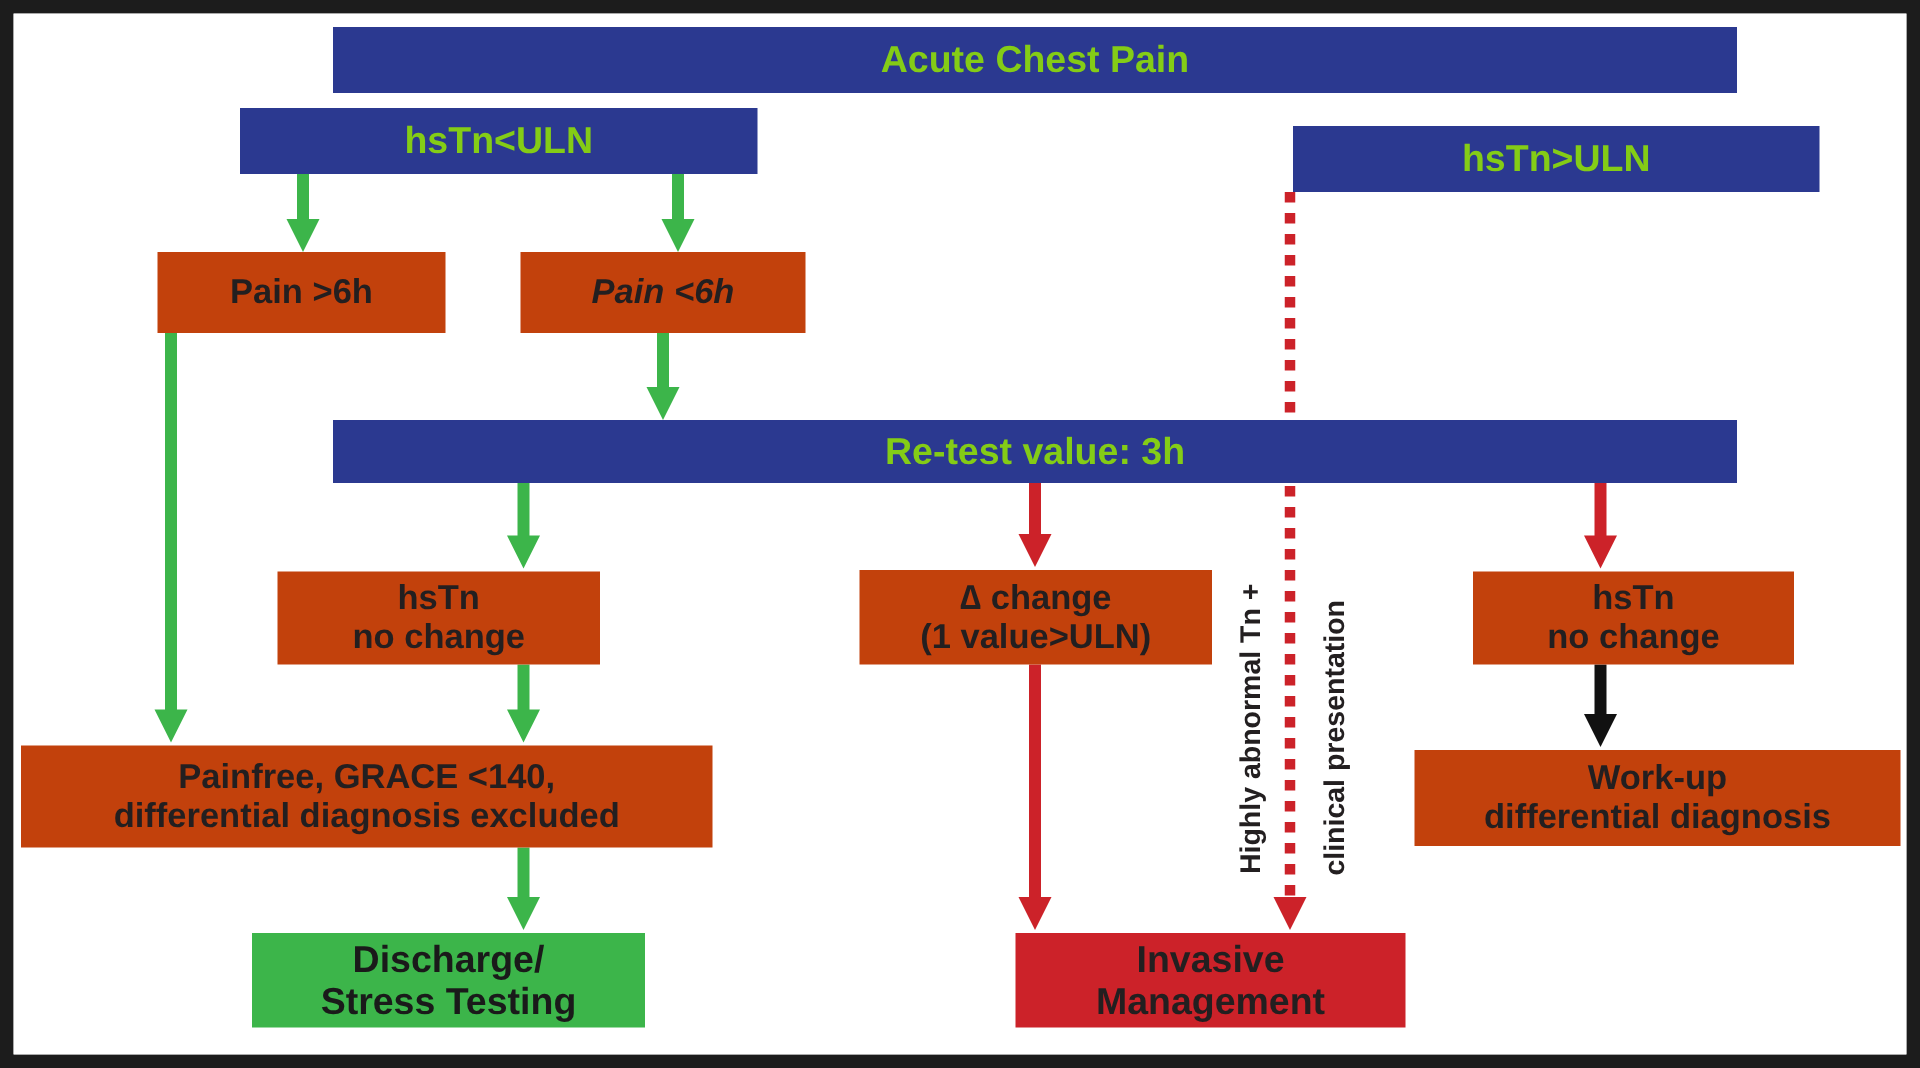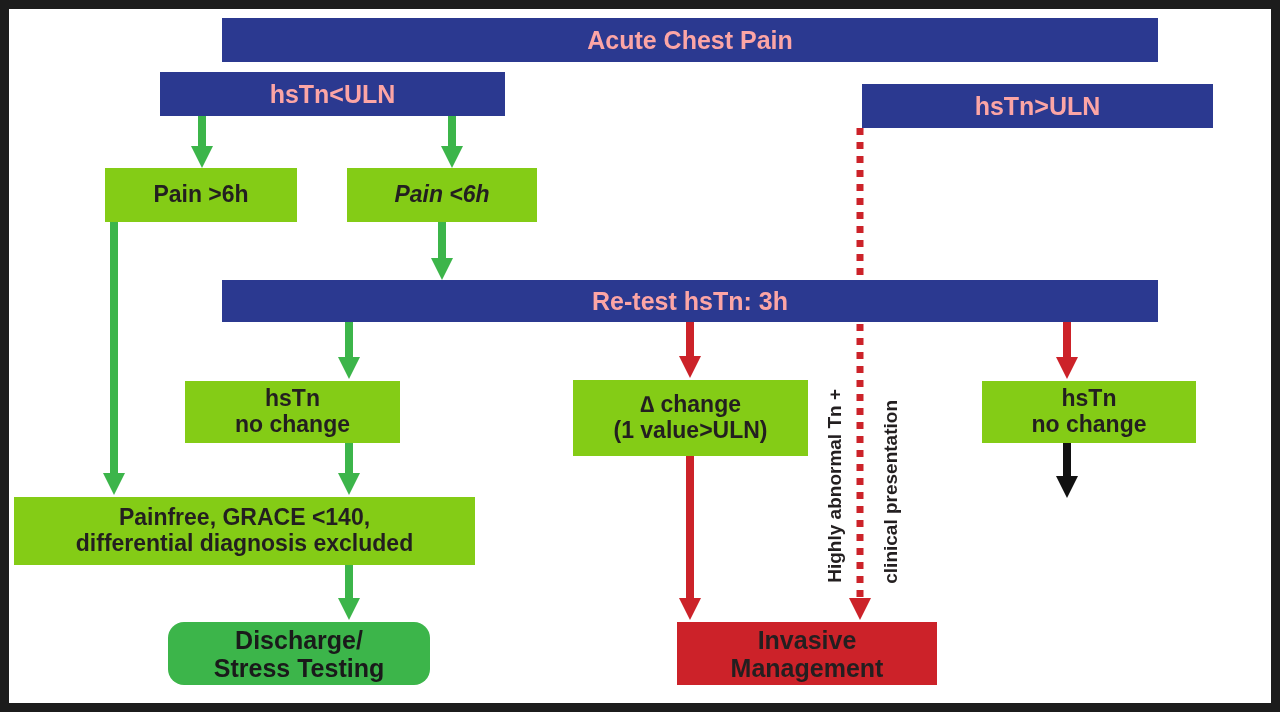--- a/index.html
+++ b/index.html
@@ -34,24 +34,24 @@
     justify-content: center;
     text-align: center;
     font-weight: bold;
     line-height: 1.12;
     white-space: pre-line;
     letter-spacing: 0px;
     z-index: 4;
   }
   .node.blue {
     background: #2b3990;
-    color: #fca5a5;
+    color: #84cc16;
   }
   .node.orange {
-    background: #84cc16;
+    background: #c2410c;
     color: #231f20;
   }
   .node.green {
     background: #3cb54a;
     color: #1a1a1a;
   }
   .node.red {
     background: #cc2229;
     color: #231f20;
   }
@@ -148,27 +148,29 @@
           <polygon points="2,472 24,472 13,494" fill="#cc2229"></polygon>
         </svg>
       </div>
       <div class="vlabel" style="left: 815px; top: 380px; font-size: 19px;">Highly abnormal Tn +</div>
       <div class="vlabel" style="left: 871px; top: 391px; font-size: 19px;">clinical presentation</div>
       <div class="node blue" style="left: 213px; top: 9px; width: 936px; height: 44px; font-size: 25px;"><span>Acute Chest Pain</span></div>
       <div class="node blue" style="left: 151px; top: 63px; width: 345px; height: 44px; font-size: 25px;"><span>hsTn&lt;ULN</span></div>
       <div class="node blue" style="left: 853px; top: 75px; width: 351px; height: 44px; font-size: 25px;"><span>hsTn&gt;ULN</span></div>
       <div class="node orange" style="left: 96px; top: 159px; width: 192px; height: 54px; font-size: 23px;"><span>Pain &gt;6h</span></div>
       <div class="node orange" style="left: 338px; top: 159px; width: 190px; height: 54px; font-size: 23px; font-style: italic;"><span>Pain &lt;6h</span></div>
-      <div class="node blue" style="left: 213px; top: 271px; width: 936px; height: 42px; font-size: 25px;"><span>Re-test hsTn: 3h</span></div>
+      <div class="node blue" style="left: 213px; top: 271px; width: 936px; height: 42px; font-size: 25px;"><span>Re-test value: 3h</span></div>
       <div class="node orange" style="left: 176px; top: 372px; width: 215px; height: 62px; font-size: 23px;"><span>hsTn
 no change</span></div>
-      <div class="node orange" style="left: 564px; top: 371px; width: 235px; height: 76px; font-size: 23px;"><span>∆ change
+      <div class="node orange" style="left: 564px; top: 371px; width: 235px; height: 63px; font-size: 23px;"><span>∆ change
 (1 value&gt;ULN)</span></div>
       <div class="node orange" style="left: 973px; top: 372px; width: 214px; height: 62px; font-size: 23px;"><span>hsTn
 no change</span></div>
       <div class="node orange" style="left: 5px; top: 488px; width: 461px; height: 68px; font-size: 23px;"><span>Painfree, GRACE &lt;140,
 differential diagnosis excluded</span></div>
-      <div class="node green" style="left: 159px; top: 613px; width: 262px; height: 63px; font-size: 25px; border-radius: 16px;"><span>Discharge/
+      <div class="node orange" style="left: 934px; top: 491px; width: 324px; height: 64px; font-size: 23px;"><span>Work-up
+differential diagnosis</span></div>
+      <div class="node green" style="left: 159px; top: 613px; width: 262px; height: 63px; font-size: 25px;"><span>Discharge/
 Stress Testing</span></div>
       <div class="node red" style="left: 623px; top: 613px; width: 260px; height: 63px; font-size: 25px; margin-left: 45px;"><span>Invasive
 Management</span></div>
     </div>
 </div>
 
 </body></html>

